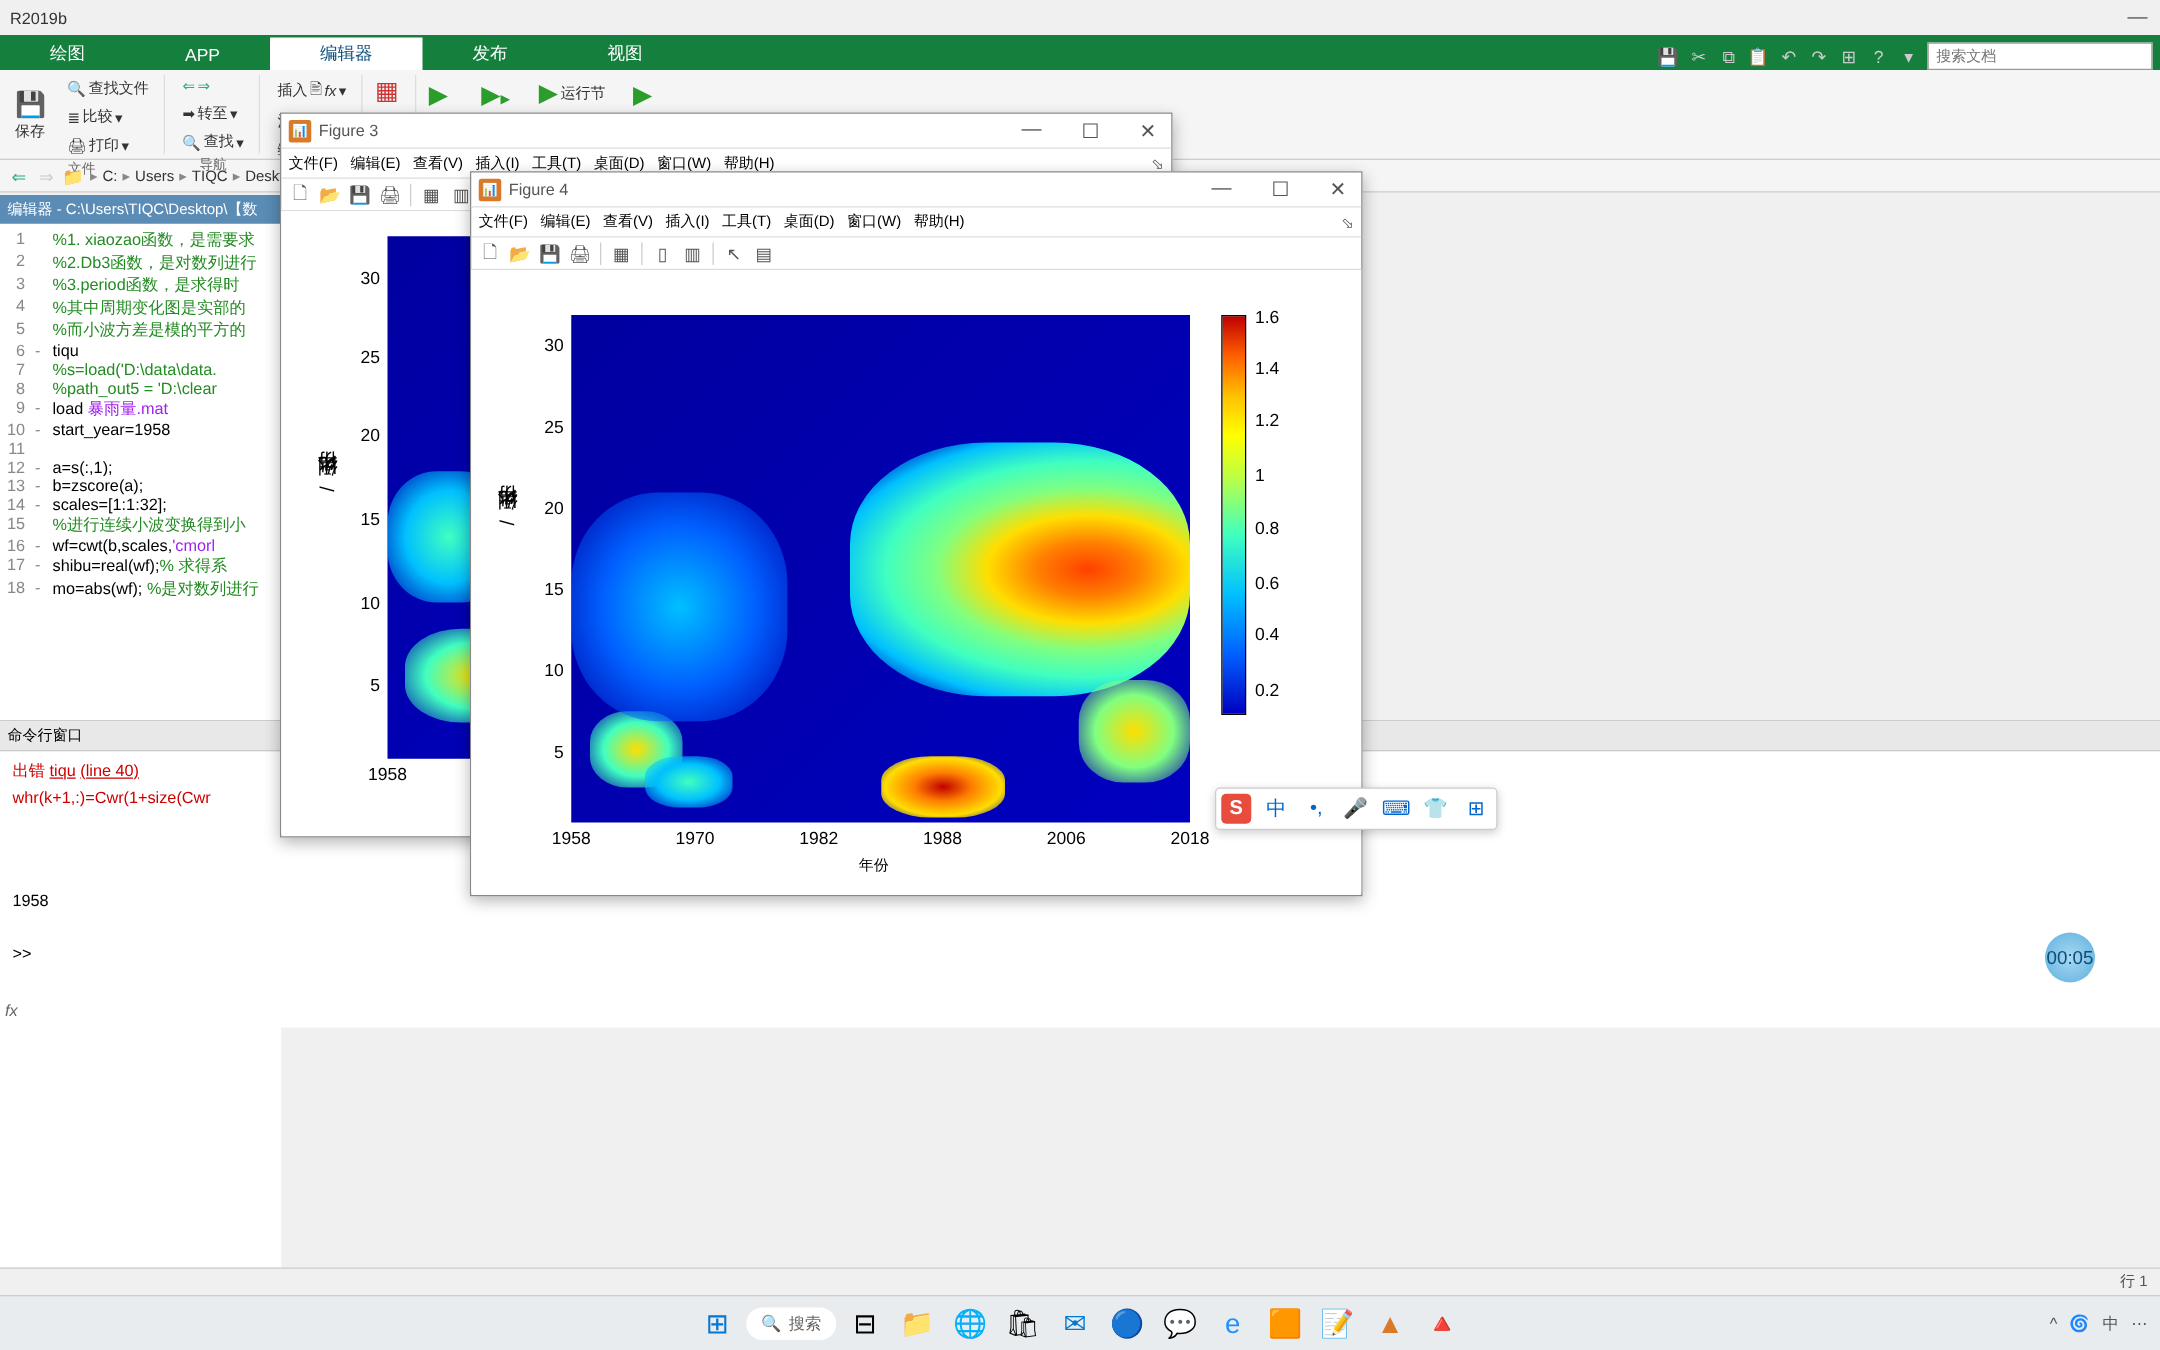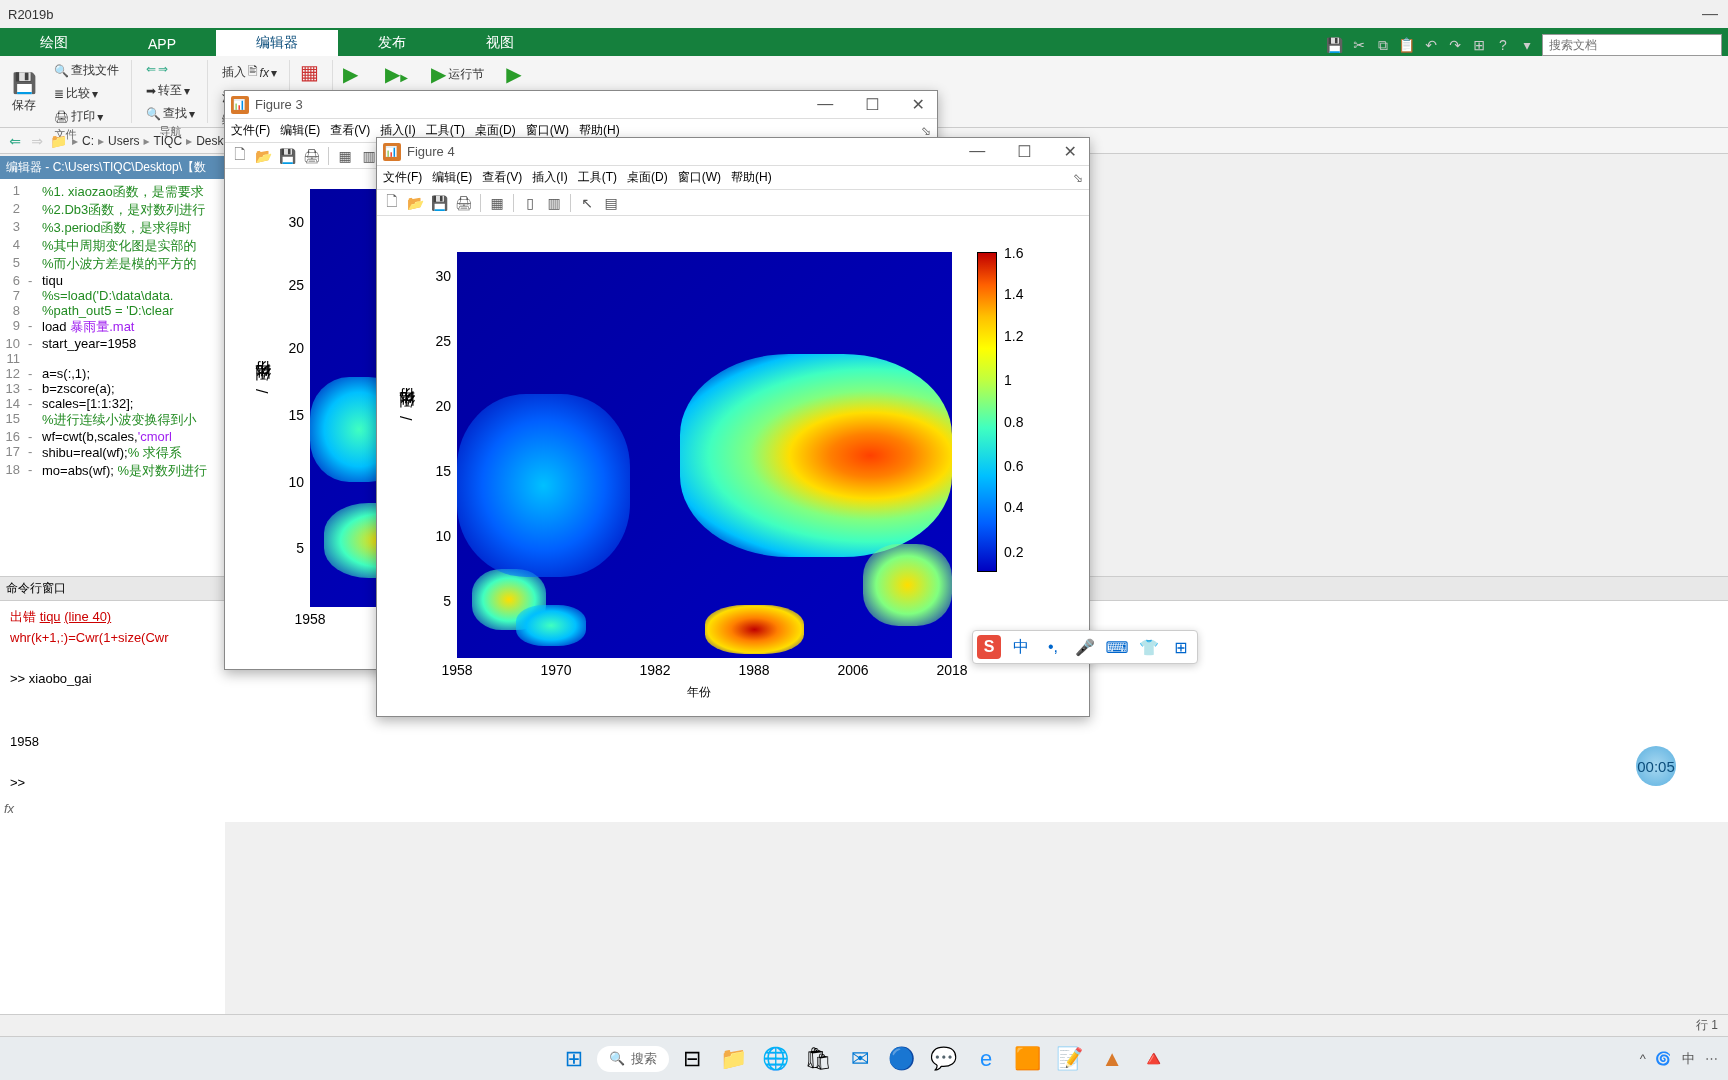--- a/index.html
+++ b/index.html
@@ -221,21 +221,20 @@
       <div class="editor-line"><span class="line-num">18</span><span class="line-dash">-</span><span class="line-text ">mo=abs(wf); <span class="comment">%是对数列进行</span></span></div>
     </div>
 </div>
 
 <div class="cmdwin">
   <div class="cmdwin-title">命令行窗口</div>
   <div class="cmdwin-content">
     <div class="err"><span>出错 </span><u>tiqu</u> <u>(line 40)</u></div>
     <div class="err">    whr(k+1,:)=Cwr(1+size(Cwr</div>
     <div>&nbsp;</div>
-    <div>&gt;&gt; xiaobo_gai</div>
     <div>&nbsp;</div>
     <div>&nbsp;</div>
     <div>    1958</div>
     <div>&nbsp;</div>
     <div>&gt;&gt; </div>
   </div>
   <span class="prompt-fx">fx</span>
 </div>
 
 <div class="statusbar">

